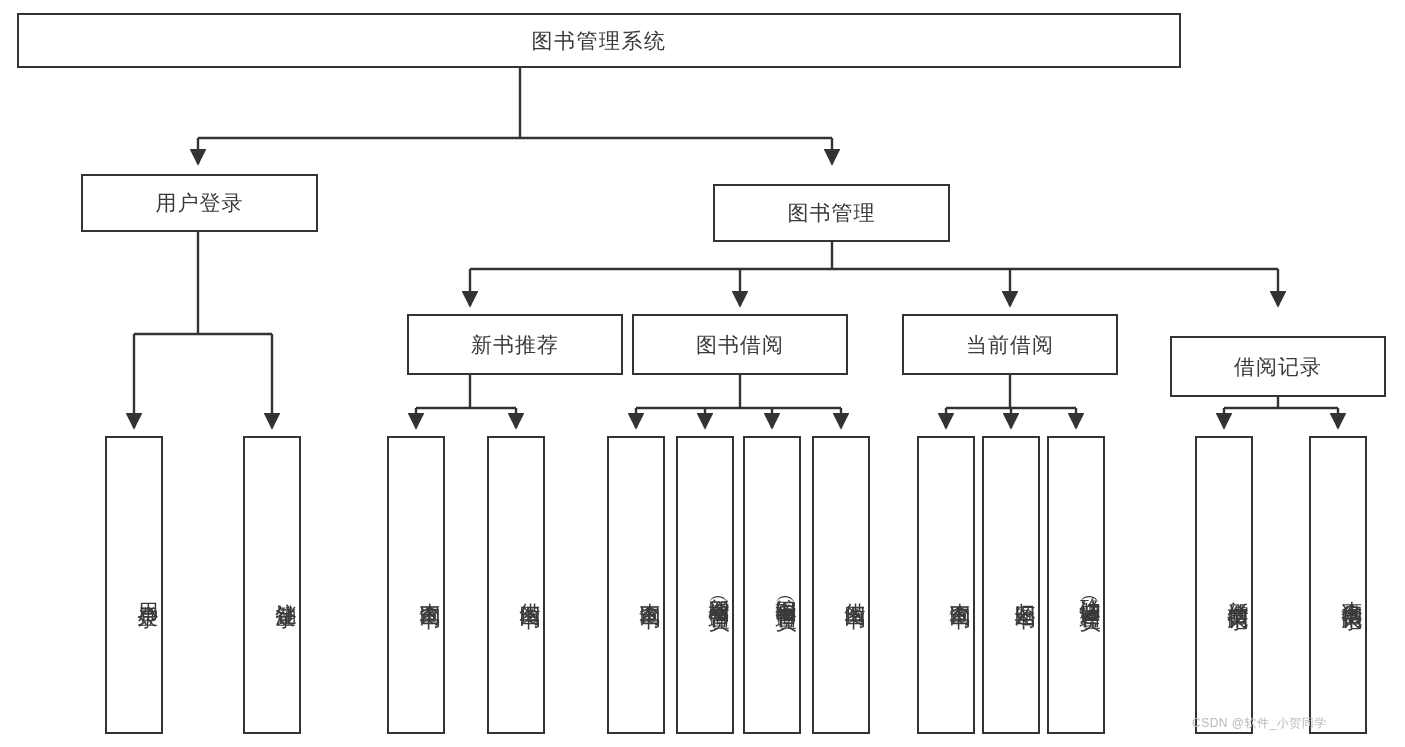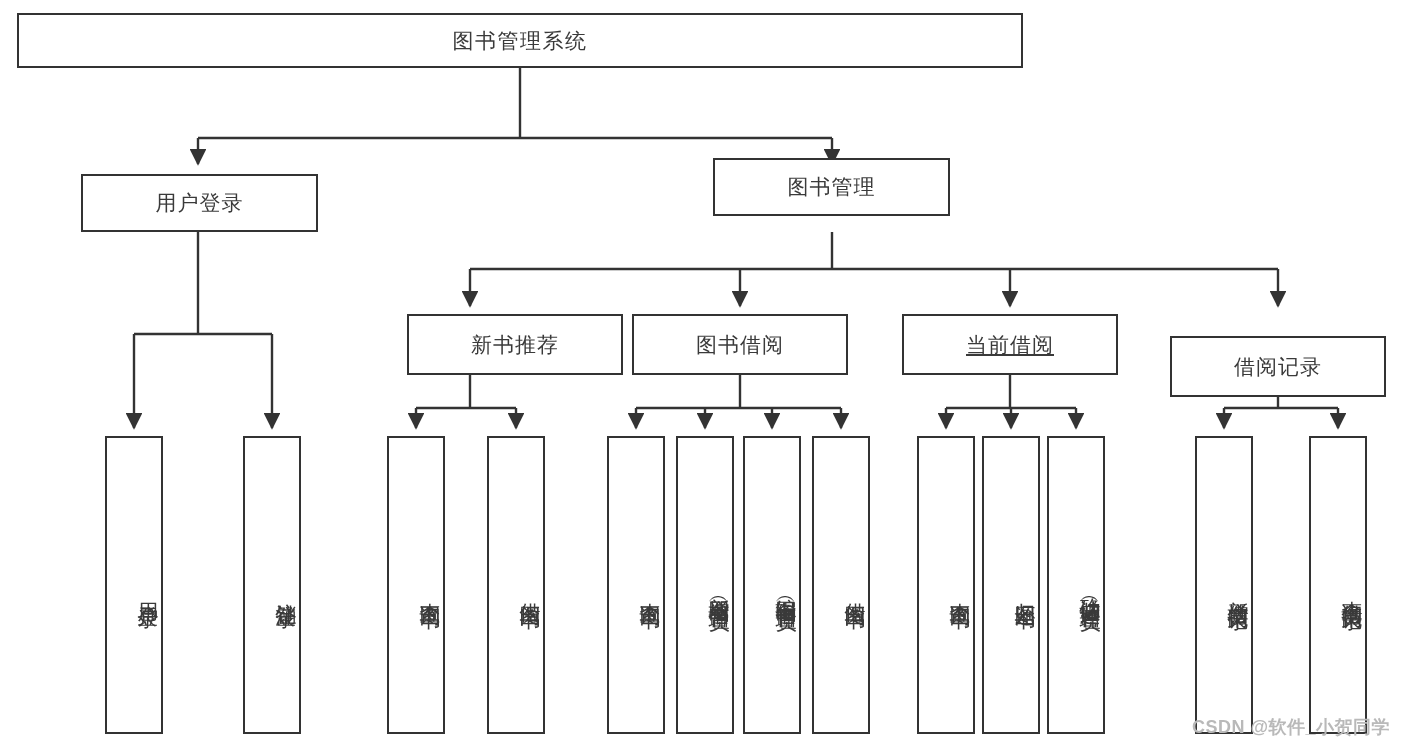--- a/index.html
+++ b/index.html
@@ -57,26 +57,25 @@
     padding-top: 10px;
   }
   .node-v .vtext {
     writing-mode: vertical-rl;
     text-orientation: upright;
     display: block;
     white-space: nowrap;
   }
   .watermark {
     position: absolute;
-    font-size: 18px;
+    font-size: 12px;
     color: #b9b9b9;
     letter-spacing: 0.5px;
     white-space: nowrap;
     user-select: none;
-    font-weight: bold;
   }
 </style>
 </head>
 <body>
 
 <div id="diagram-root">
 
   <svg id="edge-layer" viewBox="0 0 1405 747" xmlns="http://www.w3.org/2000/svg">
     <defs>
       <marker id="arrow" viewBox="0 0 10 10" refX="9" refY="5" markerWidth="7" markerHeight="7" orient="auto-start-reverse">
@@ -120,41 +119,41 @@
       <path d="M 1011 408 L 1011 428" marker-end="url(#arrow)"></path>
       <path d="M 1076 408 L 1076 428" marker-end="url(#arrow)"></path>
 
       <path d="M 1278 375 L 1278 408"></path>
       <path d="M 1224 408 L 1338 408"></path>
       <path d="M 1224 408 L 1224 428" marker-end="url(#arrow)"></path>
       <path d="M 1338 408 L 1338 428" marker-end="url(#arrow)"></path>
     </g>
   </svg>
 
-  <div class="node node-root" style="left:17px; top:13px; width:1006px; height:55px;">
+  <div class="node node-root" style="left:17px; top:13px; width:1164px; height:55px;">
     <span>图书管理系统</span>
   </div>
 
   <div class="node node-h" style="left:81px; top:174px; width:237px; height:58px;">
     <span>用户登录</span>
   </div>
 
-  <div class="node node-h" style="left:713px; top:158px; width:237px; height:58px;">
+  <div class="node node-h" style="left:713px; top:184px; width:237px; height:58px;">
     <span>图书管理</span>
   </div>
 
   <div class="node node-h" style="left:362px; top:314px; width:216px; height:61px;margin-left:45px;">
     <span>新书推荐</span>
   </div>
 
   <div class="node node-h" style="left:632px; top:314px; width:216px; height:61px;">
     <span>图书借阅</span>
   </div>
 
-  <div class="node node-h" style="left:902px; top:314px; width:216px; height:61px;text-decoration:underline;">
+  <div class="node node-h" style="left:902px; top:314px; width:216px; height:61px;">
     <span>当前借阅</span>
   </div>
 
   <div class="node node-h" style="left:1170px; top:314px; width:216px; height:61px;margin-top:22px;">
     <span>借阅记录</span>
   </div>
 
   <div class="node node-v" style="left:105px; top:436px; width:58px; height:298px;">
     <span class="vtext">用户登录</span>
   </div>

